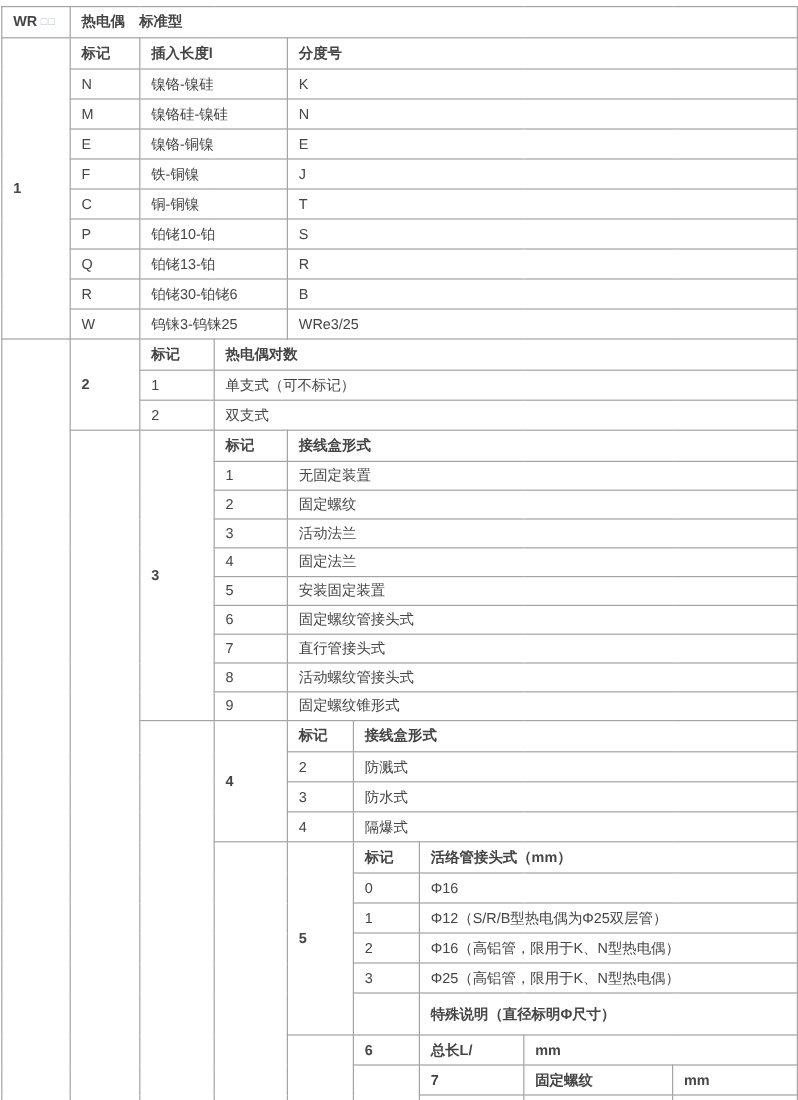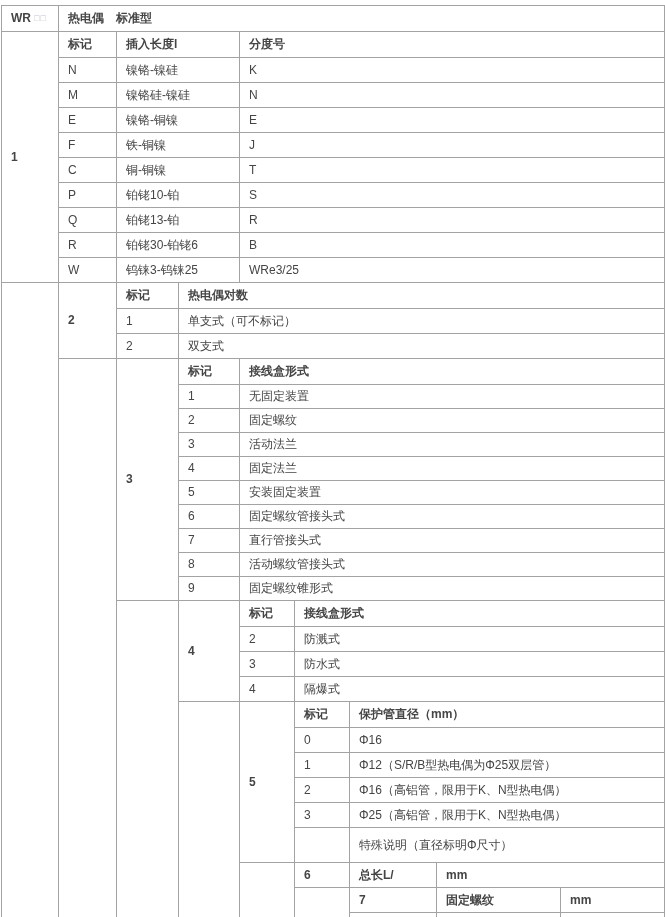--- a/index.html
+++ b/index.html
@@ -42,21 +42,21 @@
     font-size: 9px;
     color: #bfc6cf;
     letter-spacing: 1px;
     margin-left: 3px;
     vertical-align: 1px;
     font-weight: normal;
   }
   tr.h26 { height: 26px; }
   tr.h25 { height: 25px; }
   tr.h24 { height: 24px; }
-  tr.h35 { height: 35px; }
+  tr.h35 { height: 35px; font-weight: bold; }
   tr.h20 { height: 20px; }
 </style>
 </head>
 <body>
 
 <div class="wrap">
 <table class="spec">
   <colgroup>
     <col style="width:57px">
         <col style="width:58px">
@@ -201,21 +201,21 @@
         </tr>
   <tr class="h25">
           <td>4</td>
           <td colspan="4">隔爆式</td>
         </tr>
 
   <tr class="h26">
     <td class="spacer" rowspan="9"></td>
     <td class="b" rowspan="6">5</td>
     <td class="b">标记</td>
-    <td class="b" colspan="3">保护管直径（mm）</td>
+    <td class="b" colspan="3">活络管接头式（mm）</td>
   </tr>
   <tr class="h25">
           <td>0</td>
           <td colspan="3">Φ16</td>
         </tr>
   <tr class="h25">
           <td>1</td>
           <td colspan="3">Φ12（S/R/B型热电偶为Φ25双层管）</td>
         </tr>
   <tr class="h25">

